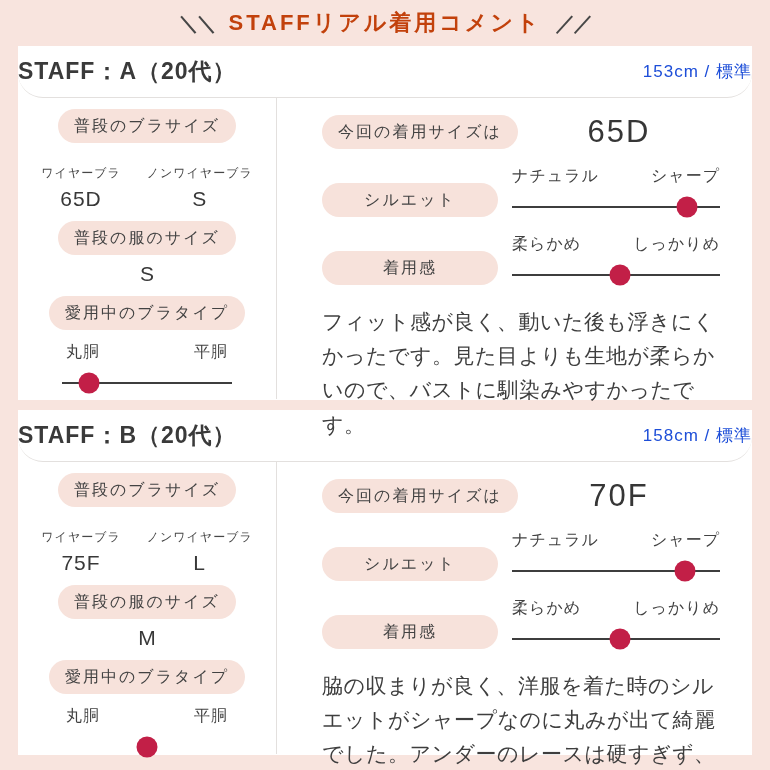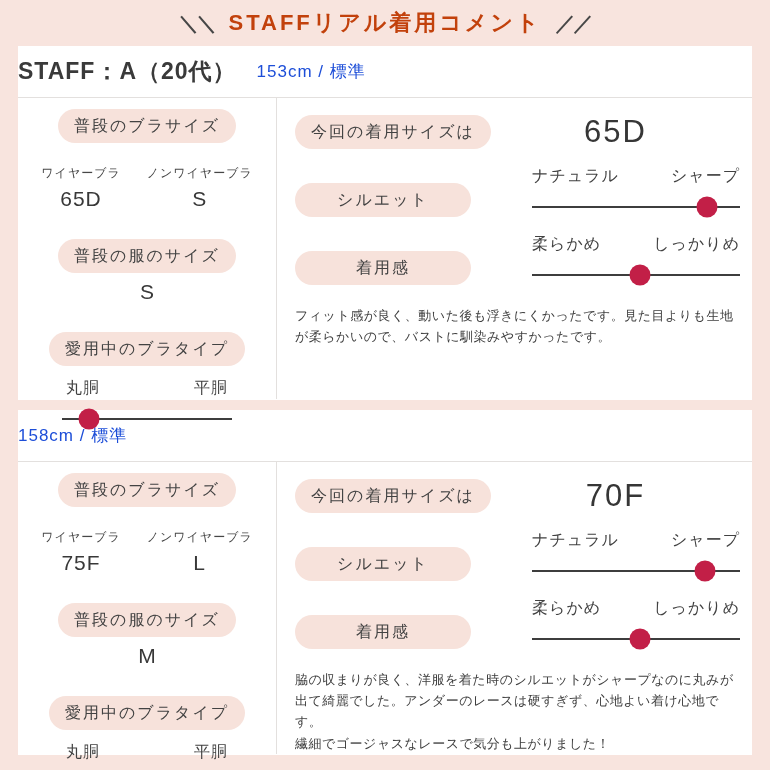--- a/index.html
+++ b/index.html
@@ -27,60 +27,62 @@
     font-size:22px;font-weight:700;letter-spacing:3px;color:#c2410c;
   }
   .decor{font-size:20px;font-weight:700;color:#474747;letter-spacing:-2px;}
   .card{
     margin:0 18px;background:#ffffff;
   }
   .card-a{height:354px;}
   .card-b{height:345px;margin-top:10px;}
   .card-header{
     height:52px;
-    display:flex;align-items:center;justify-content:flex-start;
+    display:flex;align-items:center;justify-content:space-between;
     gap:20px;
     border-bottom:1px solid var(--divider);
+    border-radius:25px;
   }
   .staff-name{font-size:23px;font-weight:600;letter-spacing:1px;color:#3a3a3a;}
   .staff-profile{font-size:17px;color:#1d4ed8;letter-spacing:1px;}
   .card-body{
     display:flex;
     height:calc(100% - 53px);
+    gap:27px;
   }
   .col-left{
     width:259px;
     border-right:1px solid var(--divider);
     text-align:center;
     padding-top:11px;
   }
   .col-right{
     flex:1;
-    padding:10px 12px 0 18px;
+    padding:10px 32px 0 18px;
   }
   .pill{
     display:inline-block;
     background:var(--pill);
     border-radius:20px;
     font-size:16px;
     letter-spacing:2px;
     color:#424242;
     padding:9px 16px;
     line-height:1;
     white-space:nowrap;
   }
   .pill-wide{min-width:176px;text-align:center;}
   .bra-grid{
     display:flex;justify-content:center;gap:26px;margin-top:22px;
   }
   .bra-col{display:flex;flex-direction:column;align-items:center;}
   .sub-label{font-size:12px;color:#474747;letter-spacing:1px;}
   .size-val{font-size:21px;margin-top:5px;color:#383838;letter-spacing:1px;}
   .clothes-val{font-size:21px;margin-top:7px;color:#383838;}
-  .mt-block{margin-top:28px;}
+  .mt-block{margin-top:10px;}
   .types-val{font-size:16px;margin-top:9px;color:#414141;letter-spacing:1px;}
   .slider{width:170px;margin:12px auto 0;}
   .slider-labels{
     display:flex;justify-content:space-between;
     font-size:16px;color:#414141;letter-spacing:1px;
     padding:0 4px;
   }
   .slider-track{
     position:relative;height:22px;margin-top:9px;
   }
@@ -102,21 +104,21 @@
   }
   .slider-row{
     display:flex;align-items:flex-end;justify-content:space-between;
     margin-top:16px;
   }
   .slider-row .pill{margin-bottom:1px;}
   .slider-right{width:208px;margin:0;}
   .slider-right .slider-labels{padding:0;text-align:right;}
   .comment{
     margin-top:19px;
-    font-size:13px;
+    font-size:21px;
     line-height:1.63;
     color:#3e3e3e;
     letter-spacing:0.5px;
     white-space:pre-line;
   }
 </style>
 </head>
 <body>
 
 <div class="page-title-row">
@@ -192,20 +194,21 @@
           </div>
         </div>
       </div>
       <p class="comment">フィット感が良く、動いた後も浮きにくかったです。見た目よりも生地が柔らかいので、バストに馴染みやすかったです。</p>
     </div>
   </div>
 </section>
 
 <section class="card card-b">
   <header class="card-header">
+    <span class="staff-name">STAFF：B（20代）</span>
     <span class="staff-profile">158cm / 標準</span>
   </header>
   <div class="card-body">
     <div class="col-left">
       <div class="pill">普段のブラサイズ</div>
       <div class="bra-grid">
         <div class="bra-col">
           <span class="sub-label">ワイヤーブラ</span>
           <span class="size-val">75F</span>
         </div>

